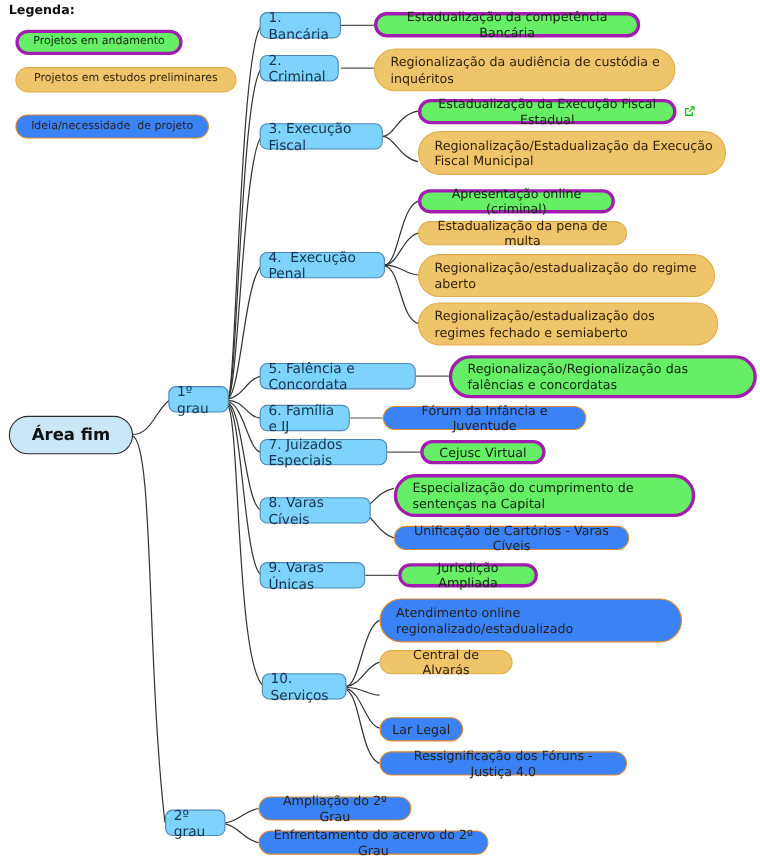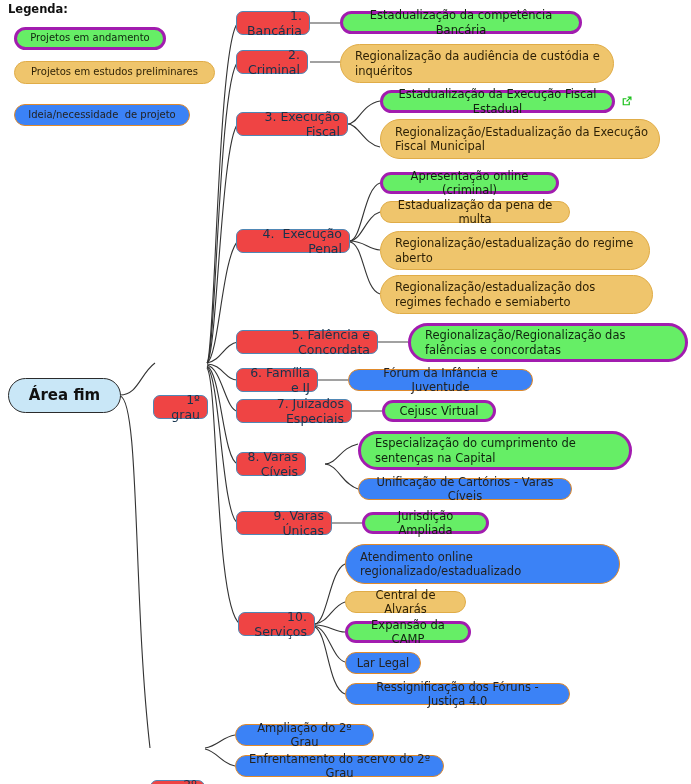--- a/index.html
+++ b/index.html
@@ -31,30 +31,29 @@
     border:1.6px solid #2b2b2b;
     border-radius:20px;
     font-weight:bold;
     font-size:15px;
     justify-content:center;
     text-align:center;
     color:#111;
   }
   
   .cat{
-    background:#ef4444;
+    background:#7dd3fc;
     border:1.2px solid #4f87b5;
     border-radius:7px;
     font-size:12.5px;
     color:#16334d;
     padding:2px 7px;
     justify-content:flex-start;
-    text-align:right;
-  }
-  .cat.center{justify-content:center;margin-top:44px;}
+  }
+  .cat.center{justify-content:center;}
 
   
   .green{
     background:#66ee66;
     border:3px solid #a21caf;
     color:#10240f;
   }
   .orange{
     background:#efc56c;
     border:1px solid #e0ac47;
@@ -193,21 +192,21 @@
   </div>
 
   <div class="node cat" style="left:236px;top:368px;width:82px;height:24px;">
     <span class="txt">6. Família e IJ</span>
   </div>
 
   <div class="node cat" style="left:236px;top:399px;width:116px;height:24px;">
     <span class="txt">7. Juizados Especiais</span>
   </div>
 
-  <div class="node cat" style="left:236px;top:452px;width:70px;height:24px;">
+  <div class="node cat" style="left:236px;top:452px;width:101px;height:24px;">
     <span class="txt">8. Varas Cíveis</span>
   </div>
 
   <div class="node cat" style="left:236px;top:511px;width:96px;height:24px;">
     <span class="txt">9. Varas Únicas</span>
   </div>
 
   <div class="node cat" style="left:238px;top:612px;width:77px;height:24px;">
     <span class="txt">10. Serviços</span>
   </div>
@@ -275,23 +274,20 @@
   </div>
 
   <div class="node leaf outline" style="left:345px;top:544px;width:275px;height:40px;">
     <span class="txt">Atendimento online regionalizado/estadualizado</span>
   </div>
 
   <div class="node leaf orange ctr" style="left:345px;top:591px;width:121px;height:22px;">
     <span class="txt">Central de Alvarás</span>
   </div>
 
-  <div class="node leaf green ctr" style="left:345px;top:621px;width:126px;height:22px;">
-    <span class="txt">Expansão da CAMP</span>
-  </div>
 
   <div class="node leaf outline ctr" style="left:345px;top:652px;width:76px;height:22px;">
     <span class="txt">Lar Legal</span>
   </div>
 
   <div class="node leaf outline ctr" style="left:345px;top:683px;width:225px;height:22px;">
     <span class="txt">Ressignificação dos Fóruns - Justiça 4.0</span>
   </div>
 
   <div class="node leaf outline ctr" style="left:235px;top:724px;width:139px;height:22px;">

